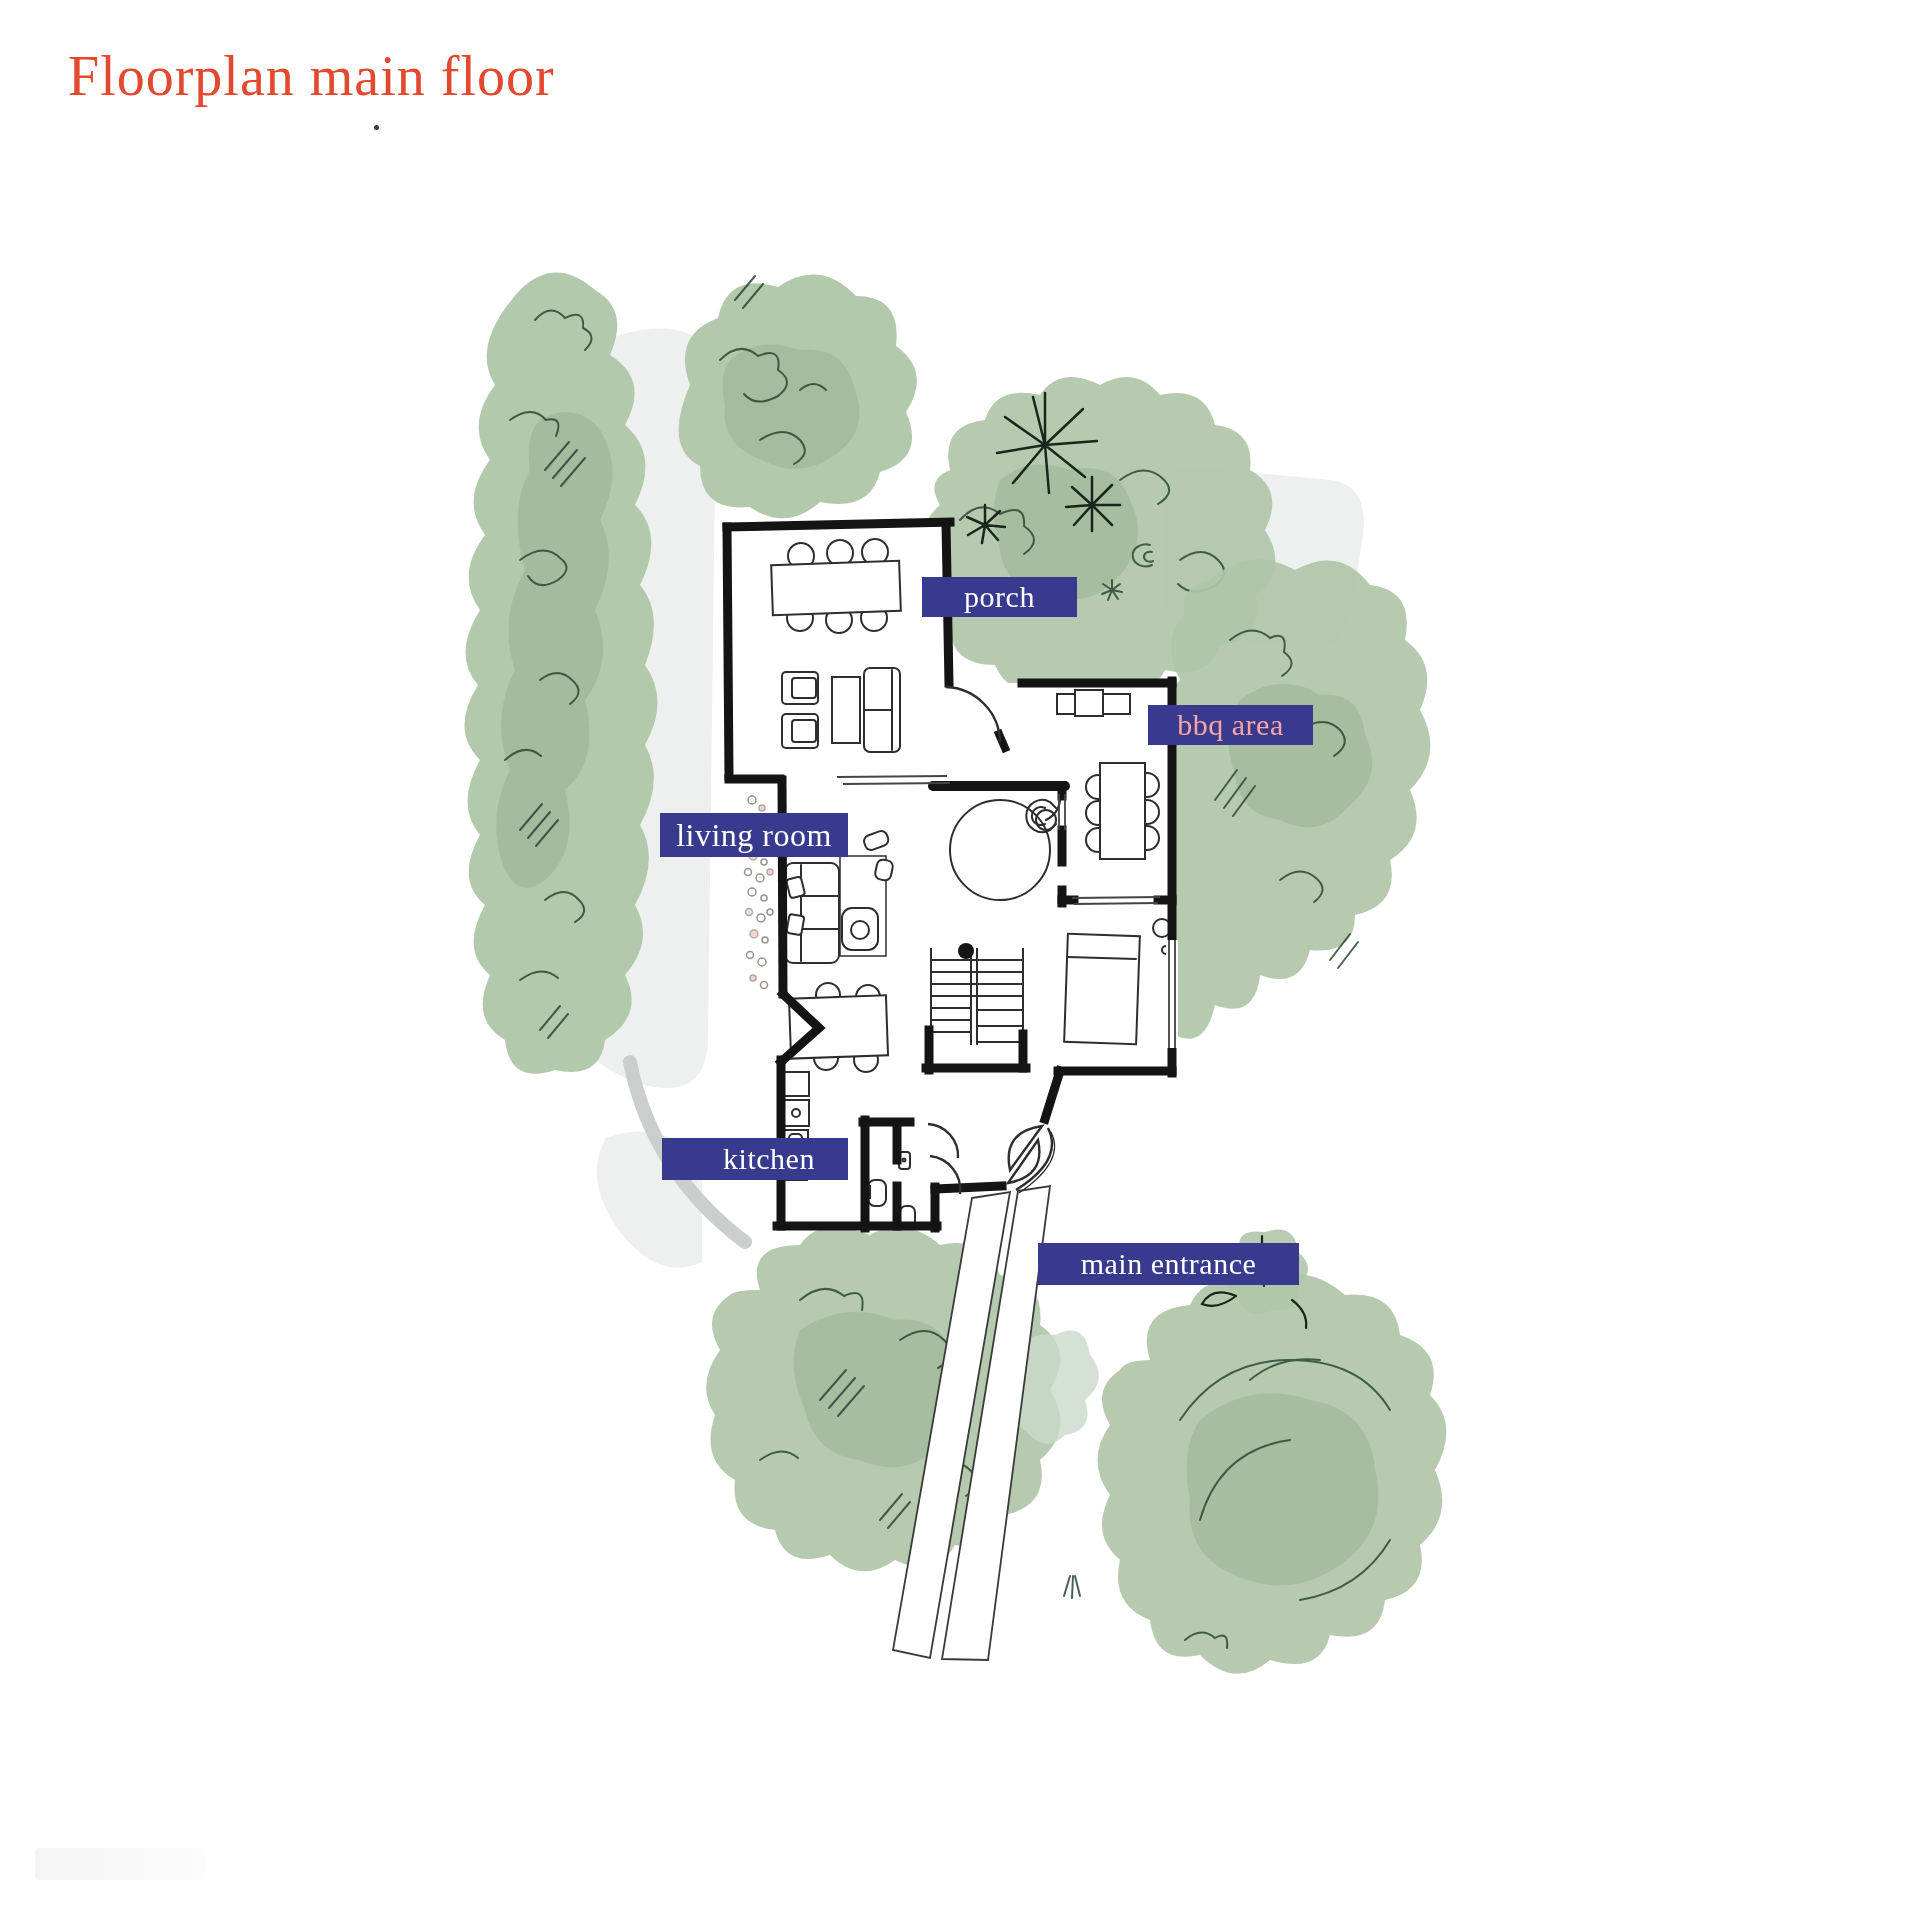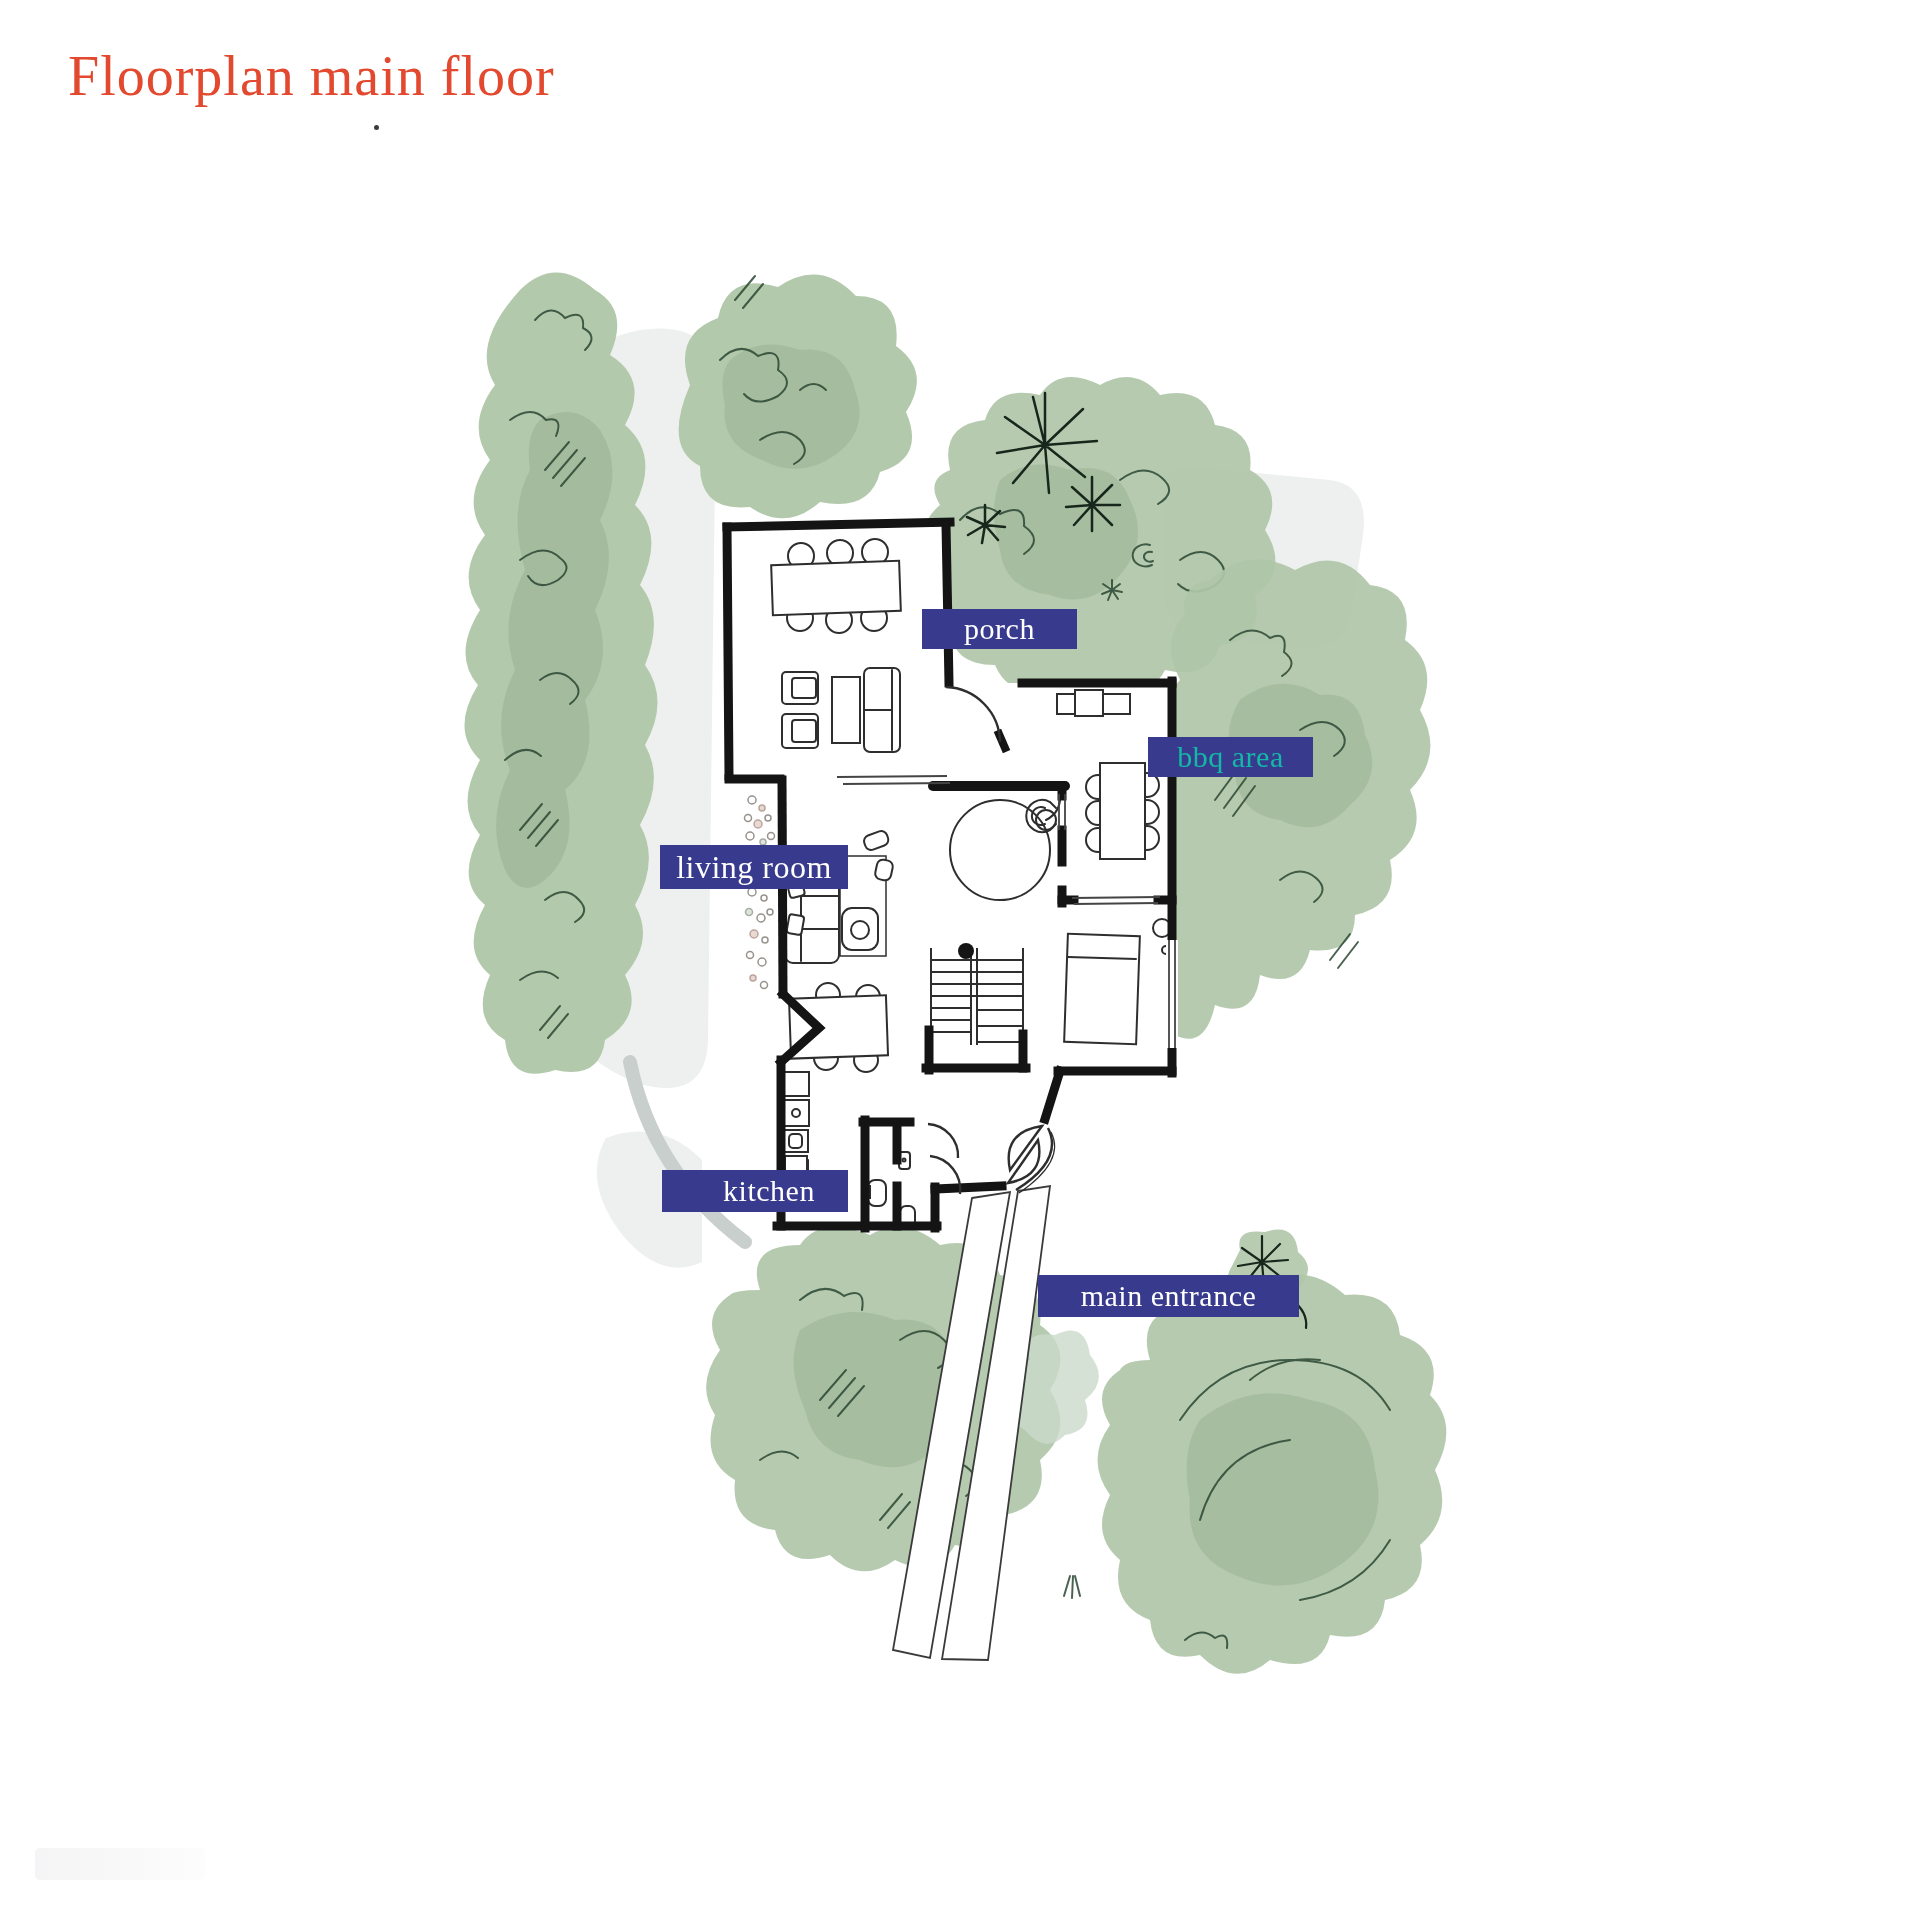--- a/index.html
+++ b/index.html
@@ -5,21 +5,21 @@
   html,body{margin:0;padding:0;background:#ffffff;}
   #canvas{position:relative;width:1920px;height:1920px;background:#ffffff;overflow:hidden;
           font-family:"Liberation Serif", serif;}
   #plan-svg{position:absolute;left:0;top:0;width:1920px;height:1920px;}
   .page-title{position:absolute;left:68px;top:44px;font-size:56px;font-weight:400;
               letter-spacing:1px;font-family:"Liberation Serif", serif;}
   .title-dot{position:absolute;left:374px;top:125px;width:5px;height:5px;border-radius:50%;
              background:#3c3c3c;}
   .plan-label{position:absolute;display:flex;align-items:center;justify-content:center;
               font-size:30px;letter-spacing:0.5px;white-space:nowrap;
-              font-family:"Liberation Serif", serif;margin-top:32px;}
+              font-family:"Liberation Serif", serif;}
   .label-porch{left:922px;top:577px;width:155px;height:40px;}
   .label-bbq{left:1148px;top:705px;width:165px;height:40px;}
   .label-living{left:660px;top:813px;width:188px;height:44px;font-size:32px;}
   .label-kitchen{left:662px;top:1138px;width:158px;height:42px;padding-left:28px;}
   .label-entrance{left:1038px;top:1243px;width:261px;height:42px;}
   .watermark{position:absolute;left:35px;top:1848px;width:170px;height:32px;border-radius:5px;
              background:linear-gradient(90deg,#f1f1f3 0%,#f7f7f8 60%,#fcfcfd 100%);opacity:.75;}
 </style>
 </head>
 <body>
@@ -354,20 +354,20 @@
         <path d="M 1051,1132 Q 1066,1161 1019,1193" fill="none" stroke-width="1.2"></path>
       </g>
     </g>
   </g>
 </svg>
 
 <div class="page-title" style="color: rgb(226, 73, 47);">Floorplan main floor</div>
 <div class="title-dot"></div>
 
 <div class="plan-label label-porch" style="background: rgb(56, 58, 142); color: rgb(255, 255, 255);">porch</div>
-<div class="plan-label label-bbq" style="background: rgb(56, 58, 142); color: #14b8a6;">bbq area</div>
+<div class="plan-label label-bbq" style="background: rgb(56, 58, 142); color: #fca5a5;">bbq area</div>
 <div class="plan-label label-living" style="background: rgb(56, 58, 142); color: rgb(255, 255, 255); font-family: Liberation Serif, serif;">living room</div>
 <div class="plan-label label-kitchen" style="background: rgb(56, 58, 142); color: rgb(255, 255, 255);">kitchen</div>
 <div class="plan-label label-entrance" style="background: rgb(56, 58, 142); color: rgb(255, 255, 255);">main entrance</div>
 
 <div class="watermark"></div>
 
 </div>
 
 </body></html>

